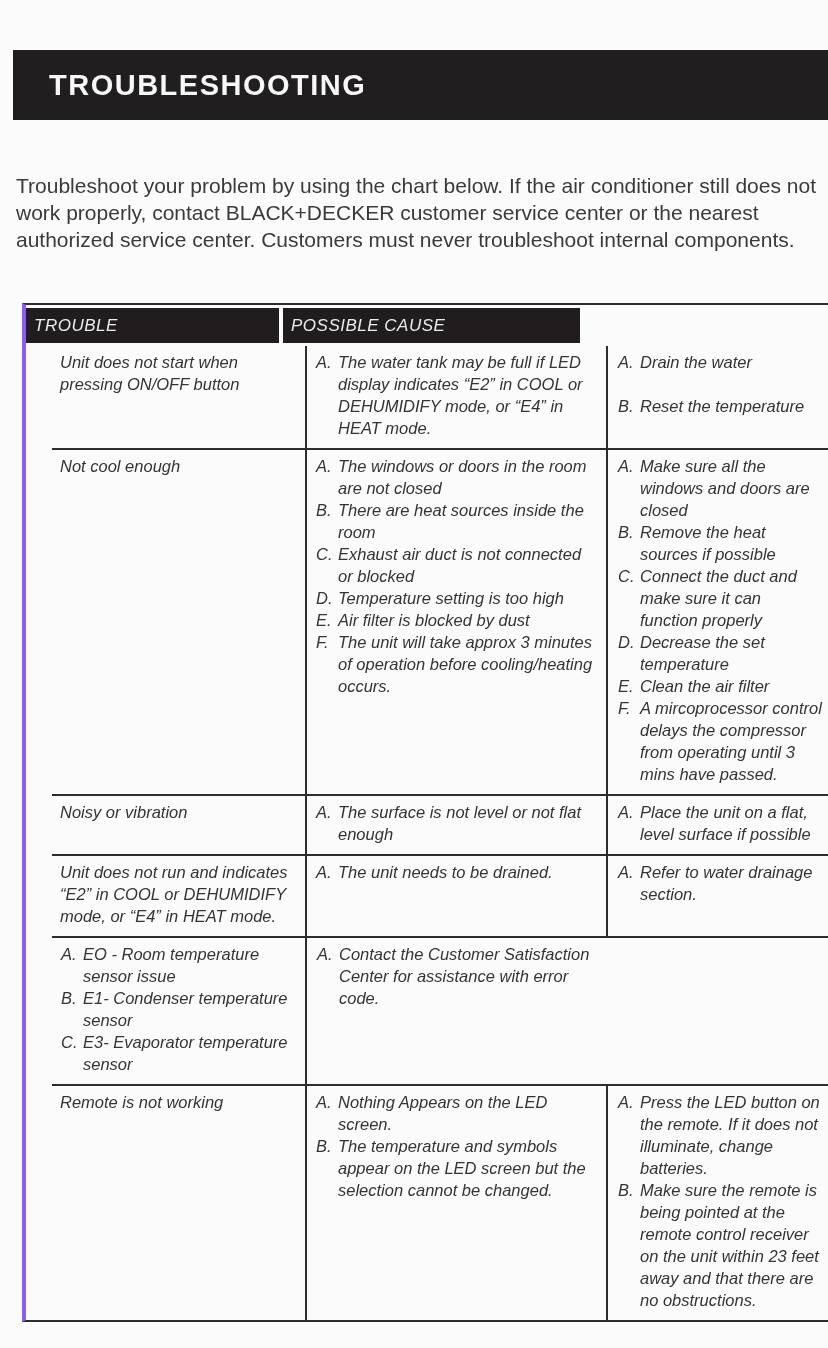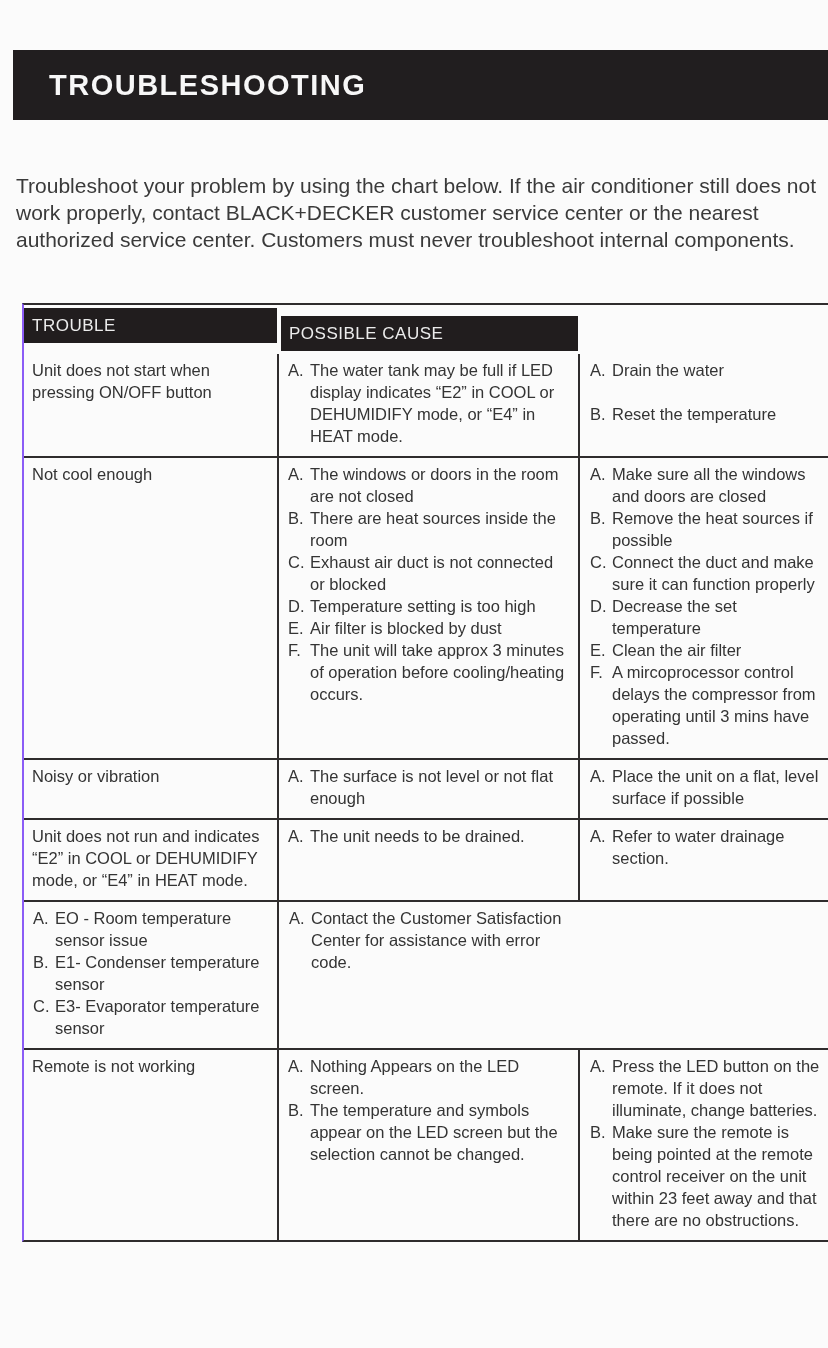--- a/index.html
+++ b/index.html
@@ -26,41 +26,42 @@
   
   .intro {
     position: absolute; left: 16px; top: 172px; width: 802px;
     font-size: 21px; line-height: 27px; color: #3a3a3a;
   }
 
   
   .ts-table {
     position: absolute; left: 22px; top: 303px; width: 806px;
     border-top: 2px solid #2f2c2d;
-    border-left: 2px solid #8b5cf6;
+    border-left: 4px solid #8b5cf6;
     border-bottom: 2px solid #2f2c2d;
     padding-top: 3px;
+    font-style: italic;
   }
   .t-row {
     display: grid;
     grid-template-columns: 253px 301px 1fr;
   }
   .t-header { margin-bottom: 3px; }
   .t-header .h-cell {
     background: #211d1e;
     color: #ececec;
     font-size: 17px;
     letter-spacing: 0.5px;
     height: 35px; line-height: 35px;
     padding-left: 8px;
     white-space: nowrap; overflow: hidden;
   }
-  .t-header .h-cell + .h-cell { border-left: 4px solid #fbfbfb; background-clip: padding-box; margin-top: 8px; }
-
-  .t-body .t-row { border-top: 2px solid #2f2c2d; }
+  .t-header .h-cell + .h-cell { border-left: 4px solid #fbfbfb; background-clip: padding-box; }
+
+  .t-body .t-row { border-top: 2px solid #2f2c2d; margin-left: 26px; }
   .t-body .t-row:first-child { border-top: none; }
   .cell {
     padding: 5px 6px 9px 8px;
     font-size: 16.5px; line-height: 22px; color: #343434;
   }
   .cell + .cell { border-left: 2px solid #2f2c2d; }
   .cell.cause { padding-left: 9px; }
   .cell.remedy { padding-left: 10px; }
 
   .item { display: flex; }

